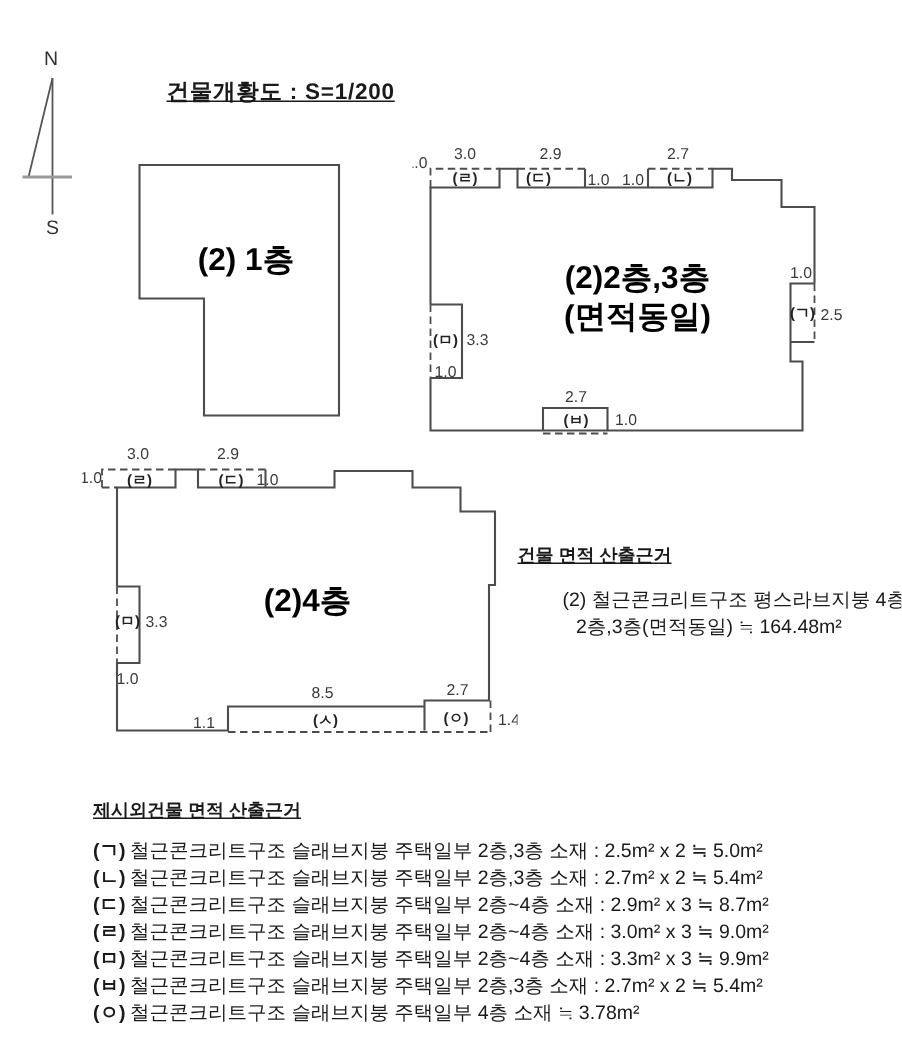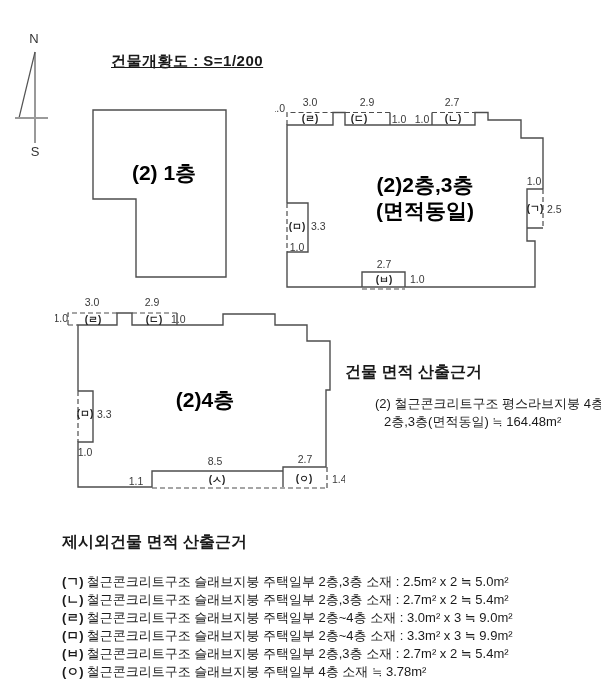--- a/index.html
+++ b/index.html
@@ -7,27 +7,27 @@
         font-family:"Liberation Sans",sans-serif;color:#1a1a1a;}
   .abs{position:absolute;}
   svg text{font-family:"Liberation Sans",sans-serif;}
   .dim{font-size:10.5px;fill:#3a3a3a;}
   .marker{font-size:10px;fill:#222;font-weight:bold;}
   .plan-label{font-size:21px;font-weight:bold;fill:#000;}
   .outline{fill:none;stroke:#4d4d4d;stroke-width:1.4;}
   .dashed{fill:none;stroke:#4d4d4d;stroke-width:1.2;stroke-dasharray:5,3;}
   #drawing-title{left:63px;top:52px;font-size:15px;font-weight:bold;
         text-decoration:underline;letter-spacing:0.5px;margin-left:48px;}
-  .text-block-title{font-size:16px;font-weight:bold;}
+  .text-block-title{font-size:12px;font-weight:bold;text-decoration:underline;}
   #area-basis{left:345px;top:362px;width:250px;}
   #area-basis .lines{margin-top:12px;font-size:13px;line-height:18px;margin-left:30px;}
   #area-basis .lines .ln{white-space:nowrap;}
   #area-basis .lines .indent{padding-left:9px;}
   #extra{left:62px;top:532px;width:530px;}
-  #extra .rows{margin-top:20px;font-size:13px;line-height:18px;}
+  #extra .rows{margin-top:9px;font-size:13px;line-height:18px;}
   #extra .row{white-space:nowrap;}
   #extra .row .mk{font-weight:bold;margin-right:3px;}
 </style>
 </head>
 <body>
 
 <div id="page">
 
   <svg class="abs" style="left:10px;top:25px;" width="55" height="135" viewBox="0 0 55 135">
     <text x="24" y="18" text-anchor="middle" font-size="13" fill="#333">N</text>
@@ -103,20 +103,21 @@
       <div class="ln">(2)  철근콘크리트구조 평스라브지붕 4층</div>
       <div class="ln indent">2층,3층(면적동일) ≒ 164.48m²</div>
     </div>
   </div>
 
   <div id="extra" class="abs">
     <div class="text-block-title">제시외건물 면적 산출근거</div>
     <div class="rows">
       <div class="row"><span class="mk">(ㄱ)</span><span>철근콘크리트구조 슬래브지붕 주택일부 2층,3층 소재 : 2.5m² x 2 ≒ 5.0m²</span></div>
       <div class="row"><span class="mk">(ㄴ)</span><span>철근콘크리트구조 슬래브지붕 주택일부 2층,3층 소재 : 2.7m² x 2 ≒ 5.4m²</span></div>
+      <div class="row"><span class="mk">(ㄷ)</span><span>철근콘크리트구조 슬래브지붕 주택일부 2층~4층 소재 : 2.9m² x 3 ≒ 8.7m²</span></div>
       <div class="row"><span class="mk">(ㄹ)</span><span>철근콘크리트구조 슬래브지붕 주택일부 2층~4층 소재 : 3.0m² x 3 ≒ 9.0m²</span></div>
       <div class="row"><span class="mk">(ㅁ)</span><span>철근콘크리트구조 슬래브지붕 주택일부 2층~4층 소재 : 3.3m² x 3 ≒ 9.9m²</span></div>
       <div class="row"><span class="mk">(ㅂ)</span><span>철근콘크리트구조 슬래브지붕 주택일부 2층,3층 소재 : 2.7m² x 2 ≒ 5.4m²</span></div>
       <div class="row"><span class="mk">(ㅇ)</span><span>철근콘크리트구조 슬래브지붕 주택일부 4층 소재 ≒ 3.78m²</span></div>
     </div>
   </div>
 
 </div>
 
 </body></html>

